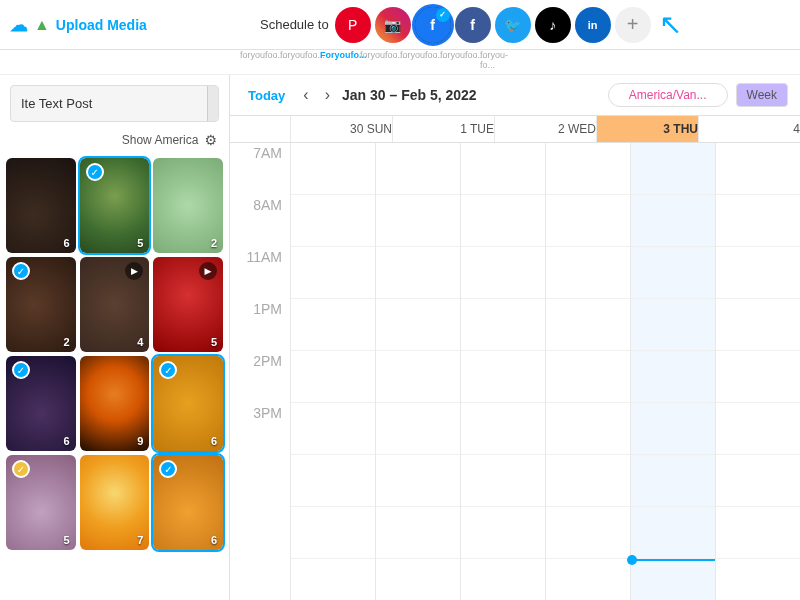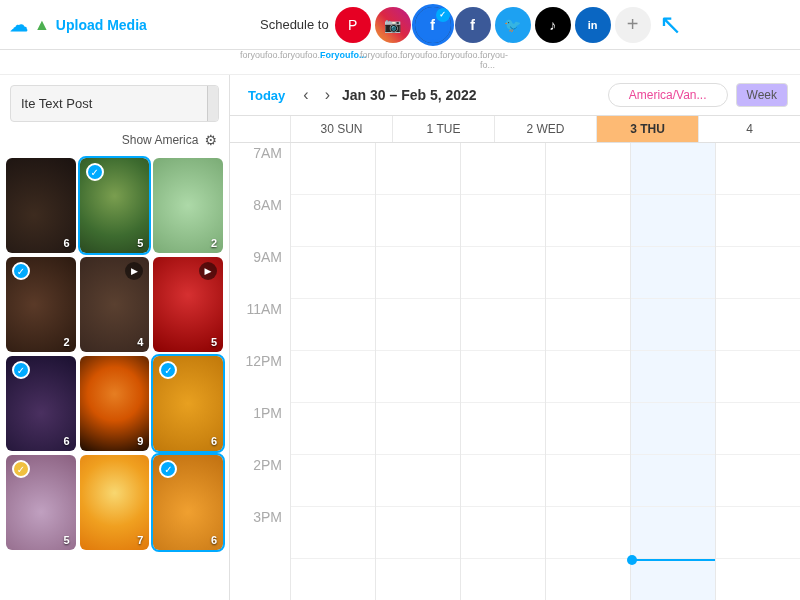--- a/index.html
+++ b/index.html
@@ -131,21 +131,21 @@
     
     .cal-header {
       display: flex; border-bottom: 1px solid #e0e0e0; flex-shrink: 0;
     }
     .time-gutter { width: 60px; flex-shrink: 0; }
     .cal-days { flex: 1; display: flex; }
     .cal-day-header {
       flex: 1; text-align: center; padding: 6px 0; font-size: 11px;
       color: #888; border-left: 1px solid #e8e8e8; font-weight: 500;
     }
-    .cal-day-header span { display: block; font-size: 12px; color: #555; }
+    .cal-day-header span { display: block; font-size: 12px; color: #555; text-align: right; }
 
     
     .cal-body { flex: 1; overflow-y: auto; display: flex; }
     .time-col { width: 60px; flex-shrink: 0; }
     .time-slot-label {
       height: 52px; display: flex; align-items: flex-start; justify-content: flex-end;
       padding-right: 8px; padding-top: 2px; font-size: 14px; color: #aaa;
     }
     .cal-grid { flex: 1; display: flex; }
     .cal-col { flex: 1; border-left: 1px solid #e8e8e8; position: relative; }
@@ -332,23 +332,21 @@
         <div class="cal-day-header">
             <span>4</span>
           </div>
       </div>
     </div>
 
     <div class="cal-body">
       <div class="time-col">
         <div class="time-slot-label">7AM</div>
         <div class="time-slot-label">8AM</div>
-        <div class="time-slot-label">9AM</div>
         <div class="time-slot-label">11AM</div>
-        <div class="time-slot-label">12PM</div>
         <div class="time-slot-label">1PM</div>
         <div class="time-slot-label">2PM</div>
         <div class="time-slot-label">3PM</div>
 
       </div>
       <div class="cal-grid">
 
         <div class="cal-col">
           <div class="time-row"></div>
           <div class="time-row"></div>

